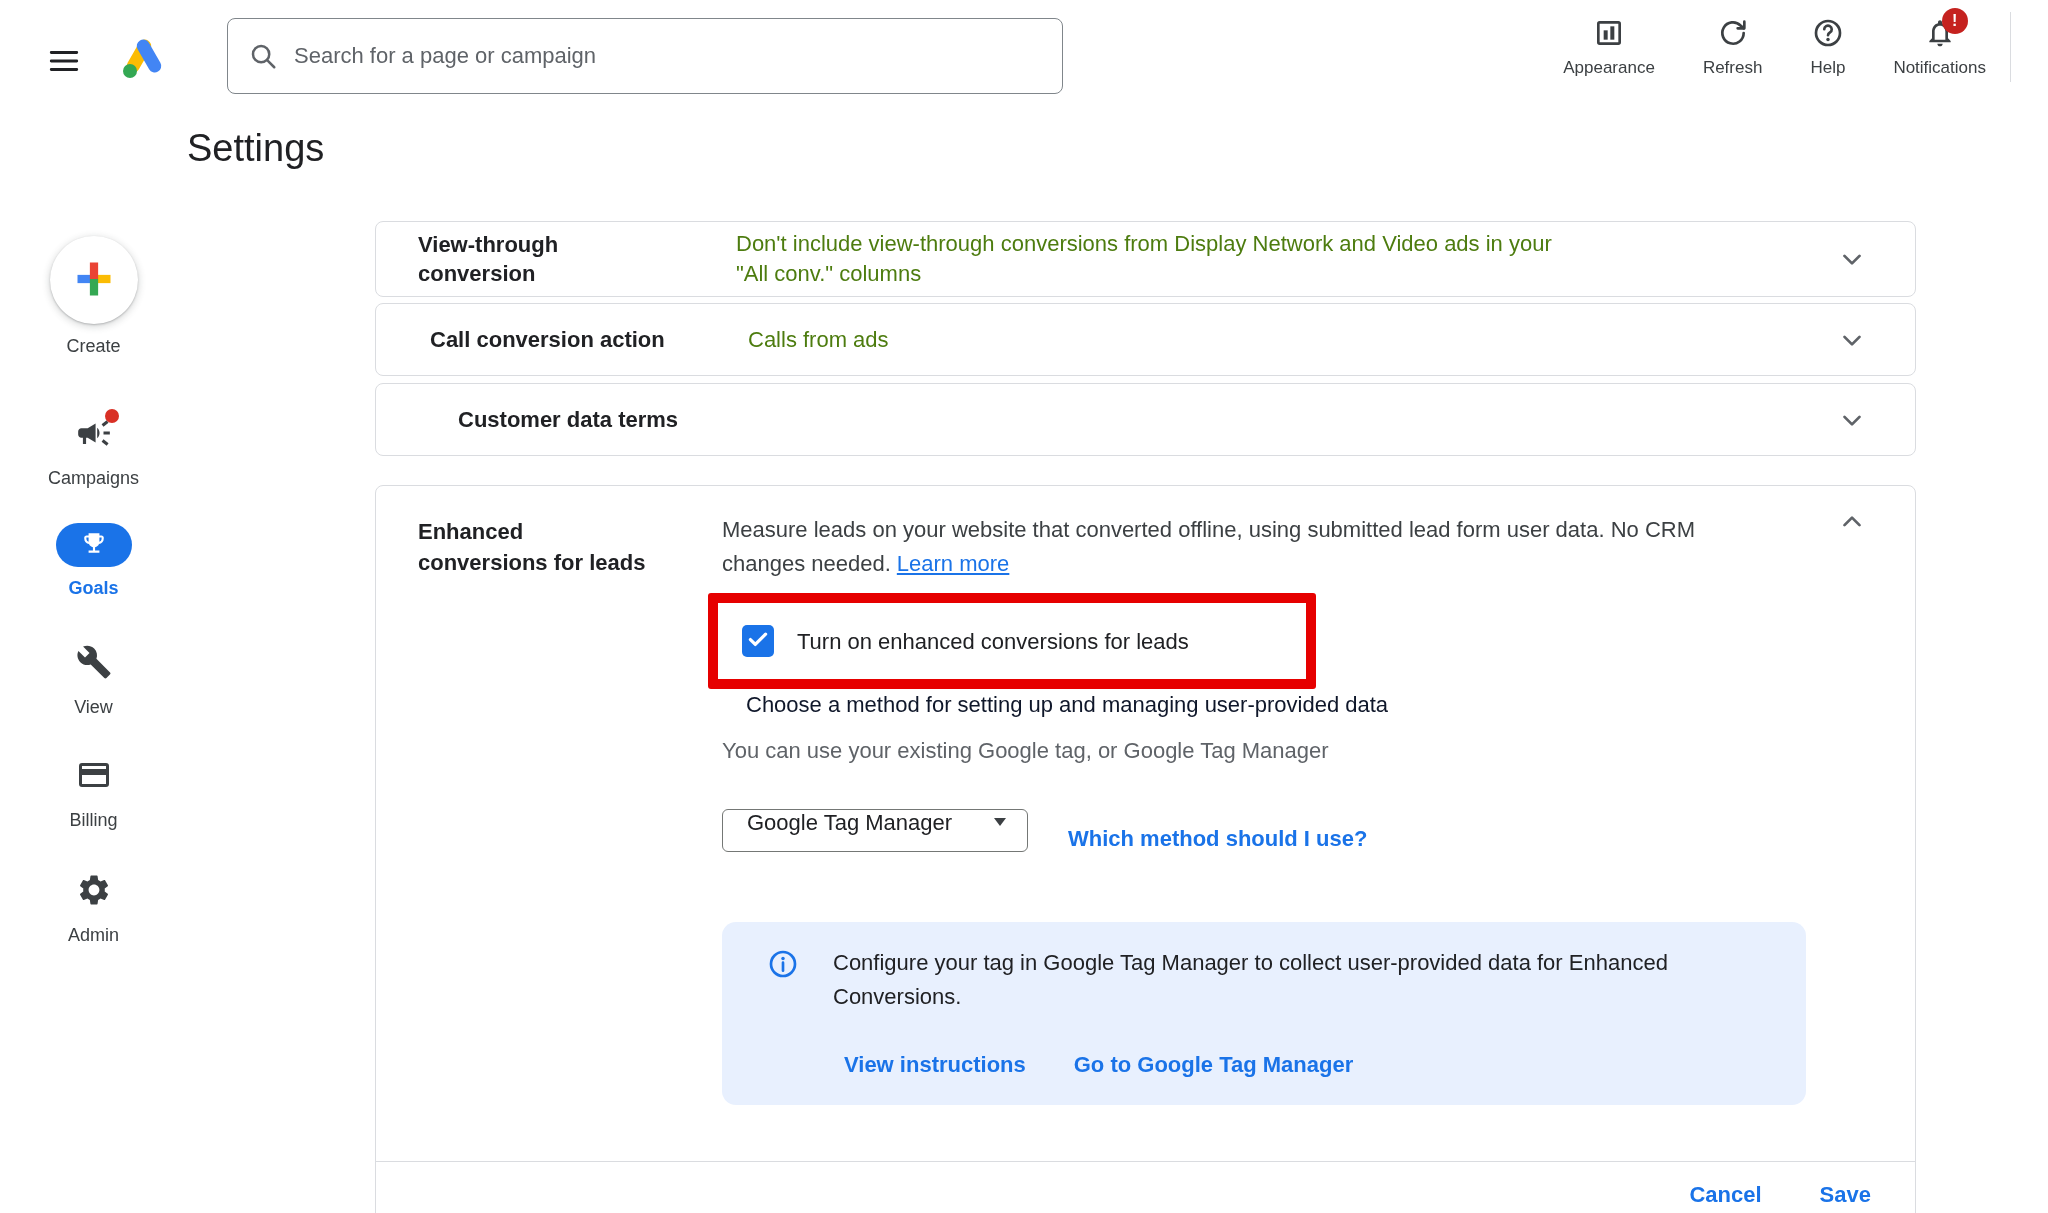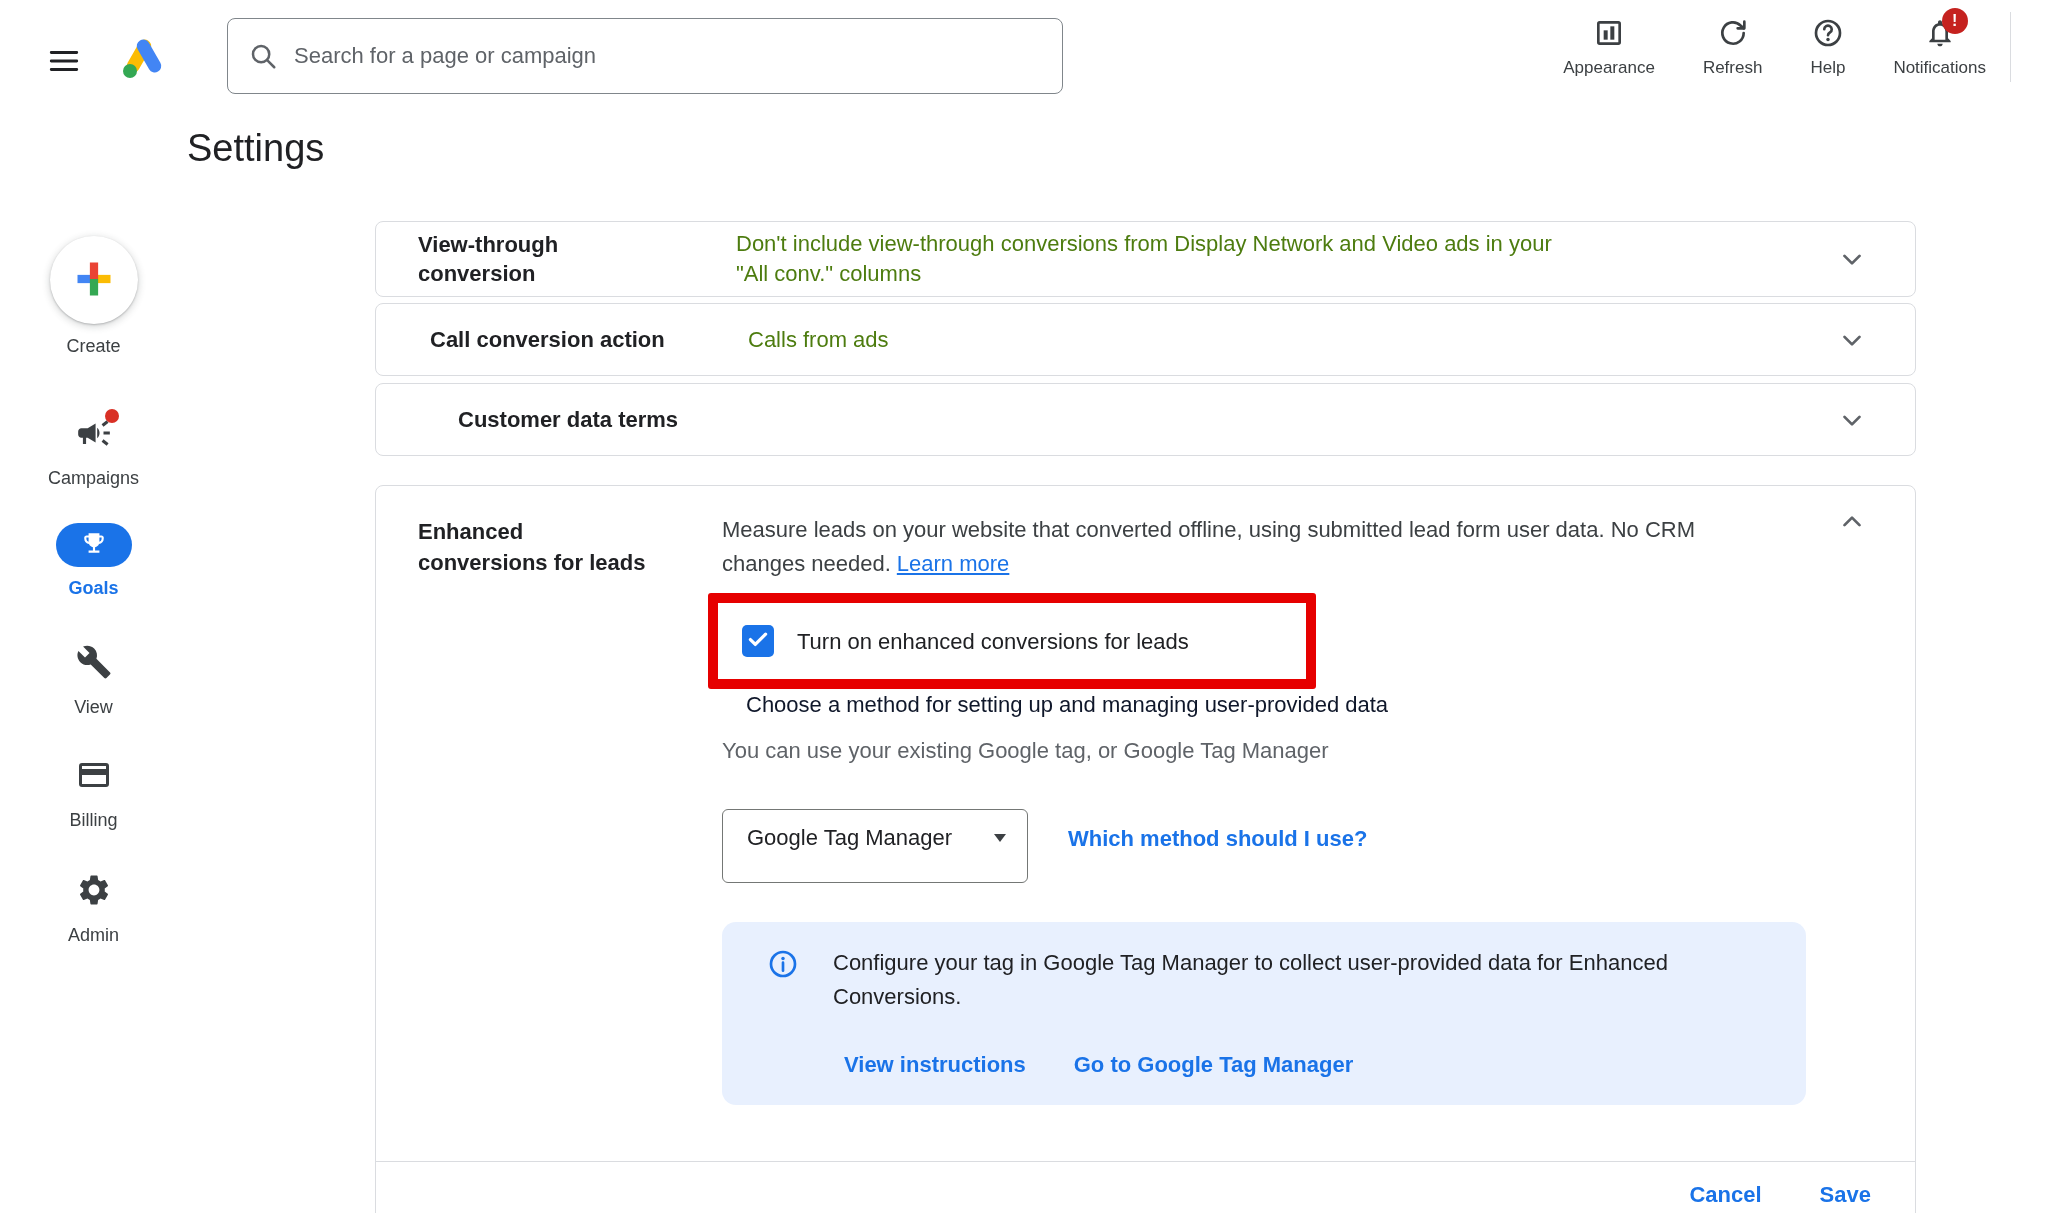--- a/index.html
+++ b/index.html
@@ -73,21 +73,21 @@
 
   .highlight-box { position:absolute; left:332px; top:107px; width:608px; height:96px;
     border:10px solid #e60000; border-radius:3px; pointer-events:none; }
   .checkbox { position:absolute; left:366px; top:139px; width:32px; height:32px; background:#1a73e8;
     border-radius:5px; display:flex; align-items:center; justify-content:center; cursor:pointer; }
   .checkbox-label { position:absolute; left:421px; top:141px; font-size:22px; color:#202124; line-height:30px; }
 
   .method-heading { position:absolute; left:346px; top:204px; font-size:22px; color:#0f172a; line-height:30px;margin-left:24px; }
   .method-subtext { position:absolute; left:346px; top:250px; font-size:22px; color:#5f6368; line-height:30px; }
 
-  .dropdown { position:absolute; left:346px; top:323px; width:306px; height:74px; border:1px solid #747775;
+  .dropdown { position:absolute; left:346px; top:323px; width:306px; height:43px; border:1px solid #747775;
     border-radius:6px; display:flex; align-items:center; padding:0 20px 16px 24px; cursor:pointer; background:#fff; }
   .dropdown .dval { font-size:22px; color:#202124; }
   .dropdown .caret { margin-left:auto; display:flex; }
   .method-link { position:absolute; left:692px; top:338px; font-size:22px; font-weight:700; color:#1a73e8;
     line-height:30px; cursor:pointer; }
 
   .info-box { position:absolute; left:346px; top:436px; width:1084px; height:183px; background:#e8f0fe; border-radius:14px; }
   .info-ic { position:absolute; left:45px; top:26px; display:flex; }
   .info-text { position:absolute; left:111px; top:24px; width:940px; font-size:22px; line-height:34px;
     color:#202124; white-space:pre-line; }

